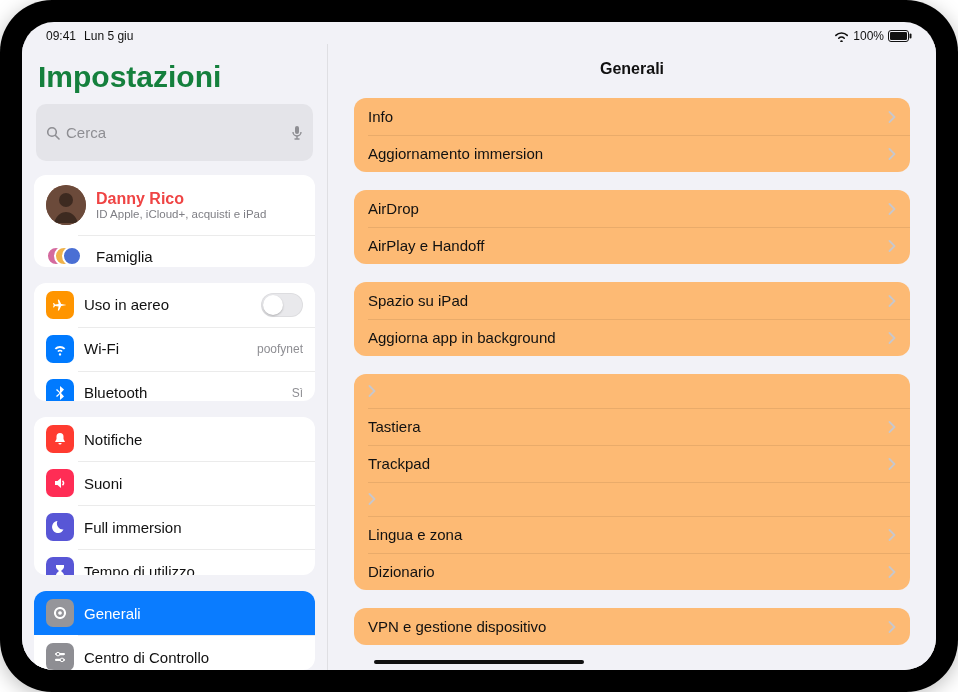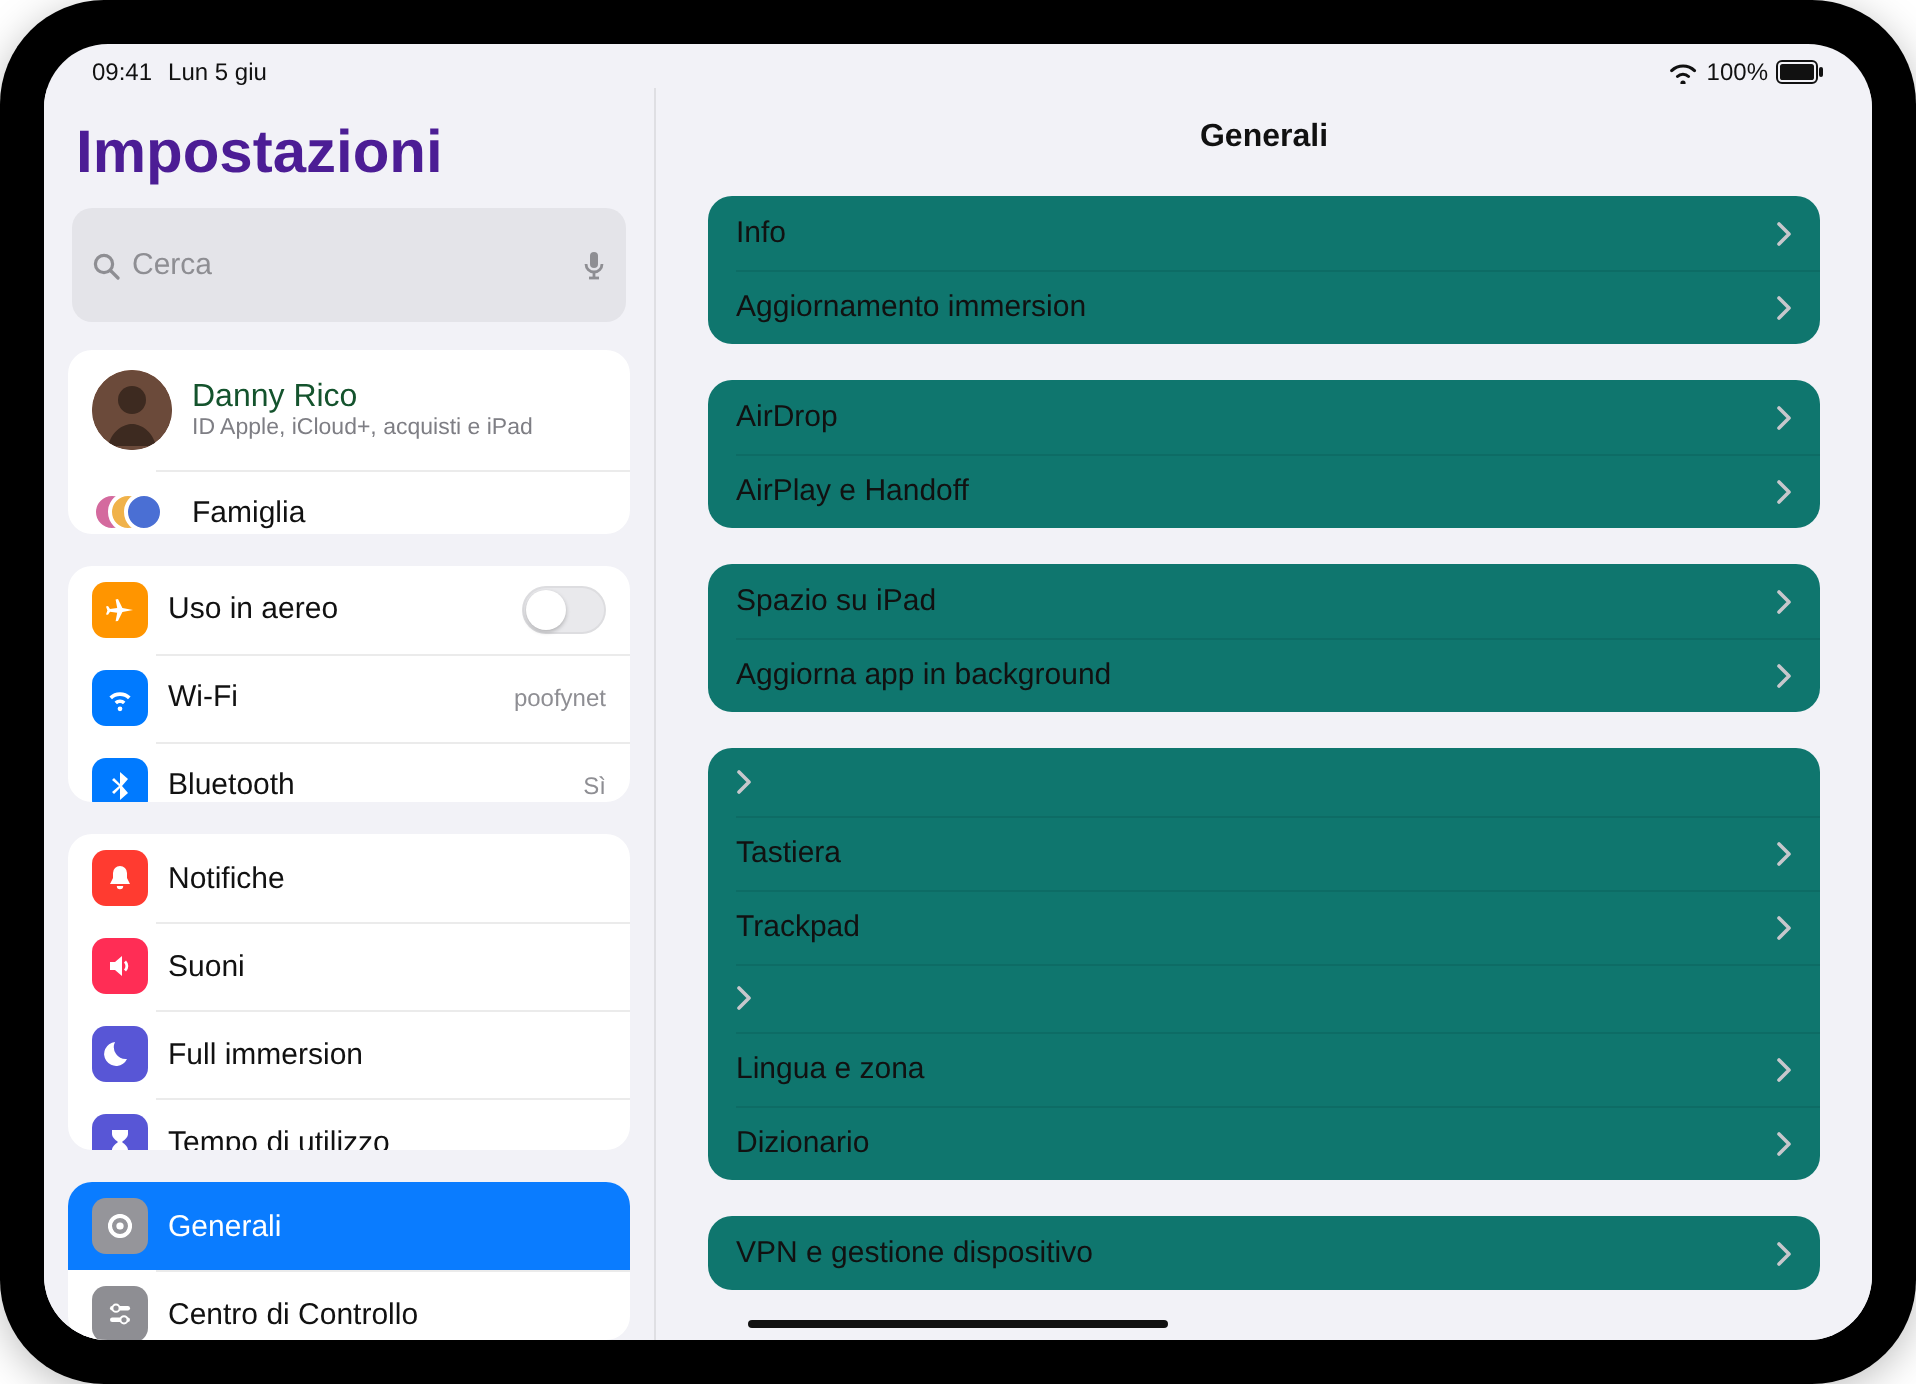--- a/index.html
+++ b/index.html
@@ -45,21 +45,21 @@
   
   .sidebar {
     width: 306px;
     background: #f2f2f7;
     border-right: 1px solid rgba(0,0,0,.08);
     padding: 10px 12px 0 12px;
     overflow: hidden;
     display: flex; flex-direction: column;
   }
   .sidebar-title {
-    font-size: 30px; font-weight: 700; color: #4c1d95;
+    font-size: 30px; font-weight: 700; color: #15803d;
     padding: 6px 4px 6px 4px;
   }
   .search-field {
     display: flex; align-items: center;
     background: #e4e4e9;
     border-radius: 10px;
     padding: 20px 10px;
     margin: 4px 2px 14px 2px;
     color: #8e8e93;
   }
@@ -100,21 +100,21 @@
   
   .account-row { padding: 10px 12px; }
   .avatar-circle {
     width: 40px; height: 40px; border-radius: 50%;
     background: linear-gradient(180deg,#8a5a44,#5c3a2c);
     margin-right: 10px; flex-shrink: 0;
     display: flex; align-items: center; justify-content: center;
     color: #fff; overflow: hidden;
   }
   .account-texts { display: flex; flex-direction: column; min-width: 0; }
-  .account-texts .name { font-size: 16px; font-weight: 400; color: #14532d; }
+  .account-texts .name { font-size: 16px; font-weight: 700; color: #ef4444; }
   .account-texts .sub  { font-size: 11.5px; color: #7e7e84; }
   .family-cluster {
     width: 40px; height: 28px; position: relative; margin-right: 10px; flex-shrink: 0;
   }
   .family-cluster span {
     position: absolute; width: 20px; height: 20px; border-radius: 50%;
     border: 2px solid #fff; top: 4px;
   }
   .family-cluster .c1 { left: 0; background: #d46a9e; }
   .family-cluster .c2 { left: 8px; background: #f0b24a; }
@@ -136,21 +136,21 @@
   .detail {
     flex: 1; background: #f2f2f7;
     overflow-y: auto;
     padding: 8px 26px 12px 26px;
   }
   .detail-title {
     text-align: center; font-size: 16px; font-weight: 600; color: #111;
     padding: 8px 0 20px 0;
   }
   .det-card {
-    background: #0f766e; border-radius: 12px; overflow: hidden;
+    background: #fdba74; border-radius: 12px; overflow: hidden;
     margin-bottom: 18px;
   }
   .det-row {
     display: flex; align-items: center; justify-content: space-between;
     padding: 10px 14px; min-height: 34px; position: relative;
     font-size: 15px; color: #111;
   }
   .det-row + .det-row::before {
     content: ""; position: absolute; top: 0; left: 14px; right: 0;
     height: 1px; background: rgba(0,0,0,.08);

